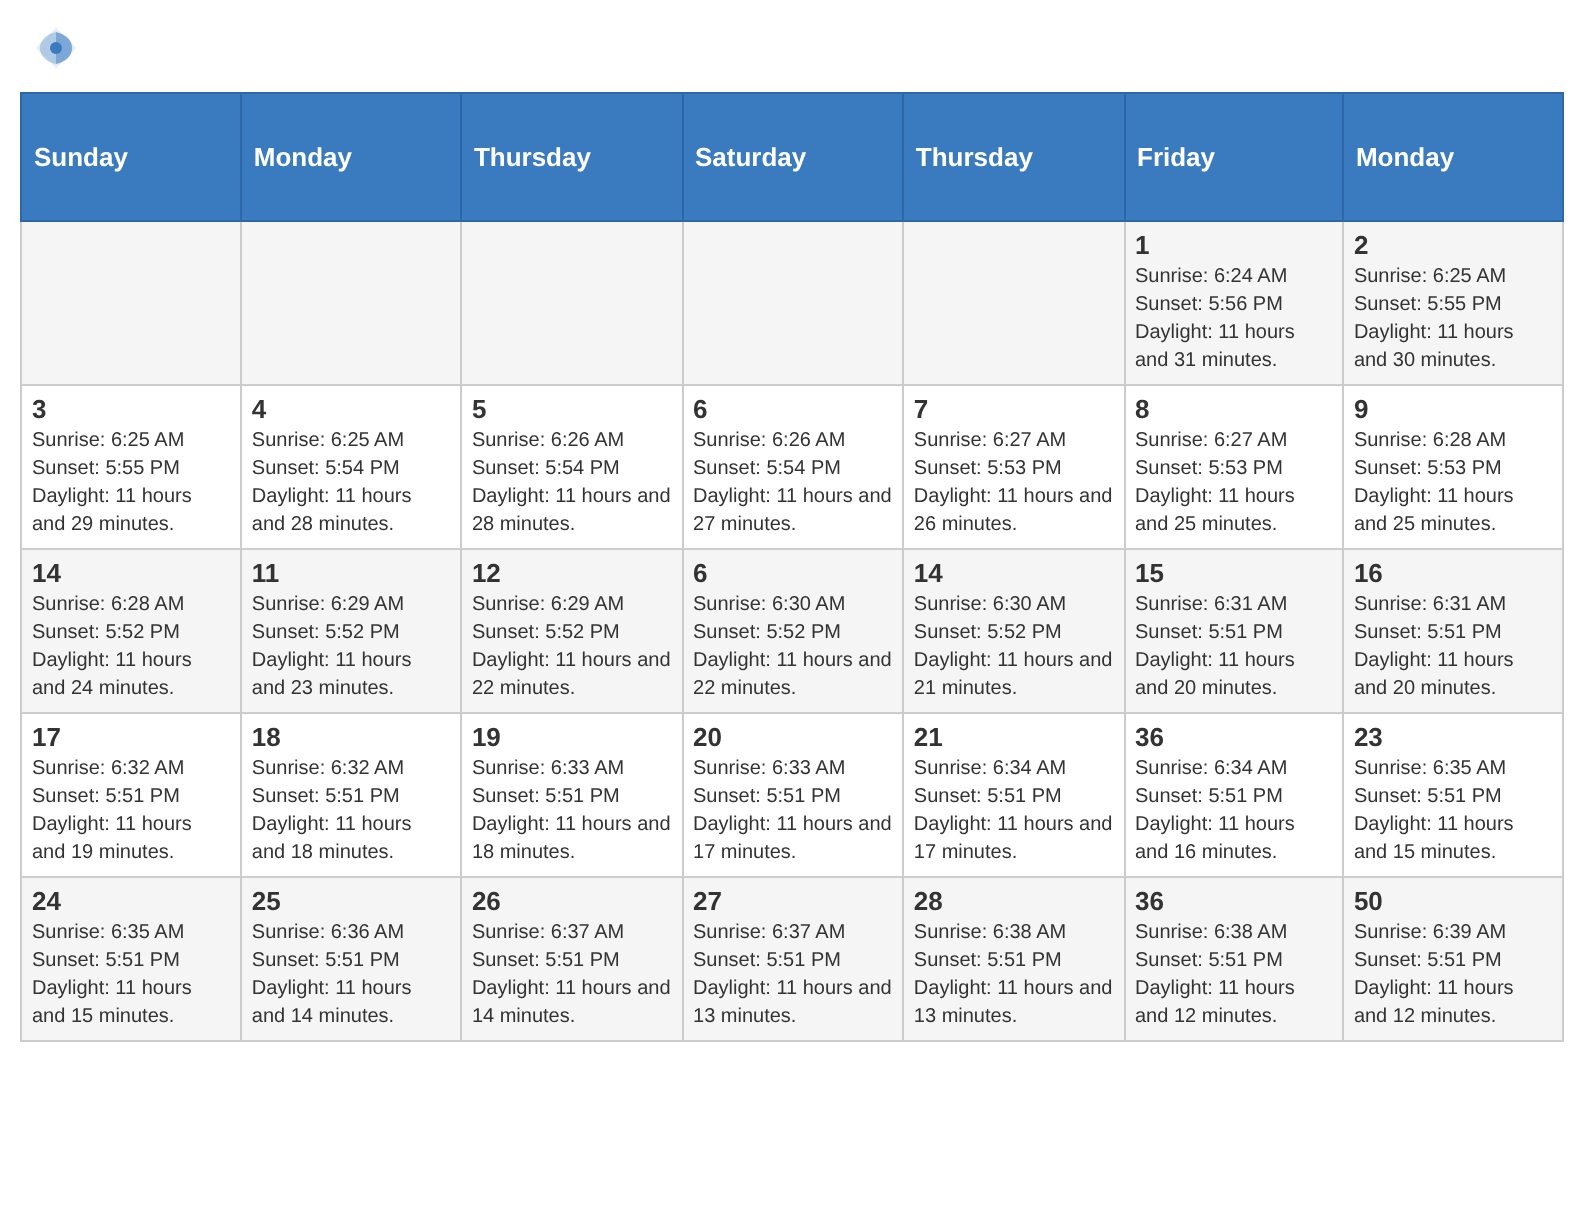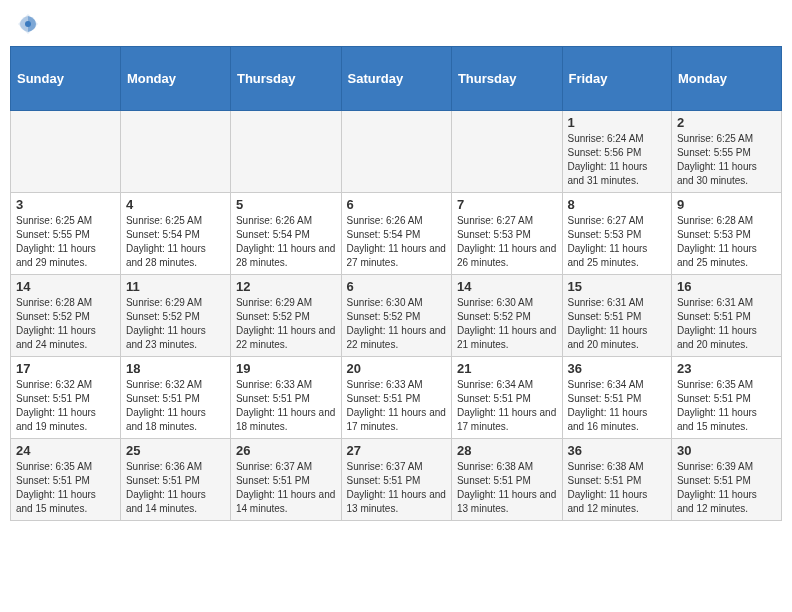--- a/index.html
+++ b/index.html
@@ -341,21 +341,21 @@
 and 13 minutes.</div>
         </td>
         <td>
           <span class="day-num">36</span>
           <div class="day-info">Sunrise: 6:38 AM
 Sunset: 5:51 PM
 Daylight: 11 hours
 and 12 minutes.</div>
         </td>
         <td>
-          <span class="day-num">30</span>
+          <span class="day-num">50</span>
           <div class="day-info">Sunrise: 6:39 AM
 Sunset: 5:51 PM
 Daylight: 11 hours
 and 12 minutes.</div>
         </td>
       </tr>
     </tbody>
 </table>
 
 </body></html>

